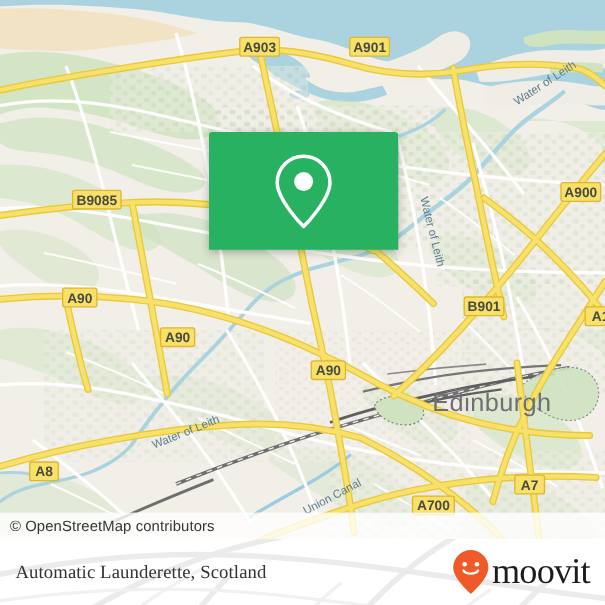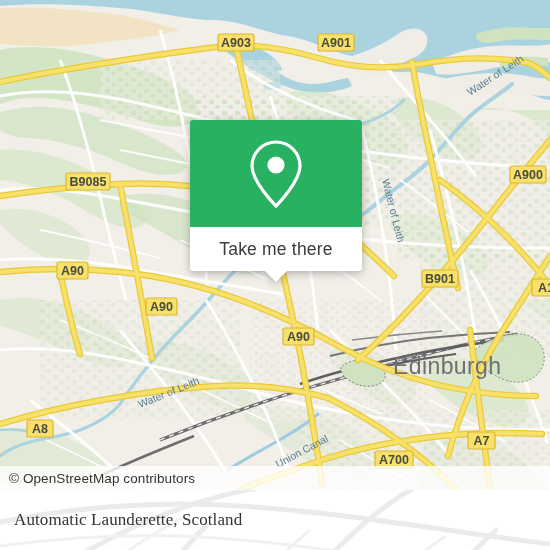--- a/index.html
+++ b/index.html
@@ -380,24 +380,20 @@
     </div>
   </div>
 
   <div class="popup">
     <div class="popup-body">
       <svg width="58" height="72" viewBox="0 0 58 72">
         <path d="M29,4 C15.7,4 5,14.7 5,28 C5,44 29,68 29,68 C29,68 53,44 53,28 C53,14.7 42.3,4 29,4 Z" fill="none" stroke="#ffffff" stroke-width="3.2" stroke-linejoin="round"></path>
         <circle cx="29" cy="27" r="8.6" fill="#ffffff"></circle>
       </svg>
     </div>
-    <div class="popup-foot">
-      <span class="lbl">Take me there</span>
-      <span class="popup-tail"></span>
-    </div>
   </div>
 
   <div class="footer">
     <svg class="wm" width="550" height="140" viewBox="0 0 550 140">
       <g stroke="#ebebeb" stroke-width="5" fill="none" stroke-linecap="round">
         <path d="M0,72 C60,60 120,54 180,54 C250,54 320,62 390,72 C450,80 500,88 550,94"></path>
         <path d="M30,140 C60,116 96,94 136,76 C176,58 216,46 256,38"></path>
         <path d="M300,140 C320,116 342,92 368,70 C392,50 418,34 444,22"></path>
         <path d="M150,140 C168,118 186,96 206,76"></path>
         <path d="M440,140 C458,118 476,98 496,80"></path>
@@ -405,16 +401,25 @@
       </g>
       <g stroke="#f1f1f1" stroke-width="3" fill="none">
         <path d="M80,140 C110,112 144,88 182,68"></path>
         <path d="M250,140 C268,118 288,98 310,80"></path>
         <path d="M380,140 C400,120 422,102 446,86"></path>
         <path d="M0,96 C60,88 120,84 180,86 C240,88 300,96 360,104"></path>
       </g>
     </svg>
     <div class="footer-inner">
       <div class="caption">Automatic Launderette, Scotland</div>
+      <div class="brand">
+        <svg width="34" height="42" viewBox="0 0 34 42">
+          <path d="M17,1 C8.2,1 1,8.2 1,17 C1,27.4 17,41 17,41 C17,41 33,27.4 33,17 C33,8.2 25.8,1 17,1 Z" fill="#ef5a28"></path>
+          <circle cx="11.4" cy="14" r="2.1" fill="#ffffff"></circle>
+          <circle cx="22.6" cy="14" r="2.1" fill="#ffffff"></circle>
+          <path d="M10.4,19.6 C12.4,23.4 21.6,23.4 23.6,19.6" stroke="#ffffff" stroke-width="2.2" fill="none" stroke-linecap="round"></path>
+        </svg>
+        <span class="brand-word">moovit</span>
+      </div>
     </div>
   </div>
 
 </div>
 
 </body></html>

